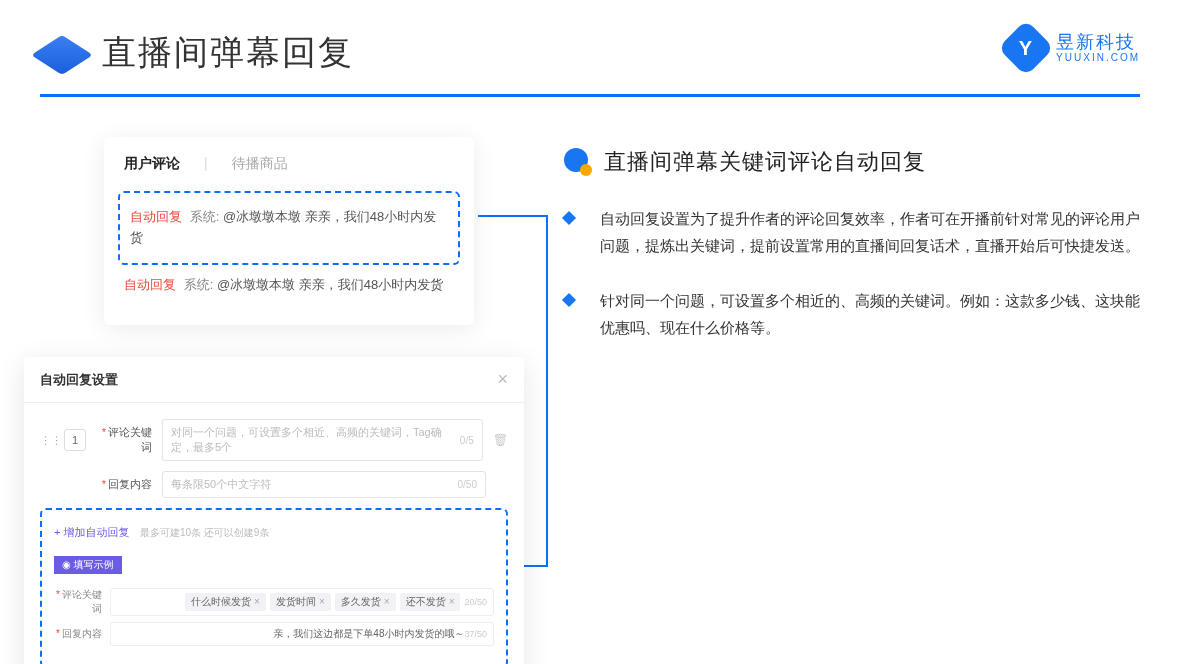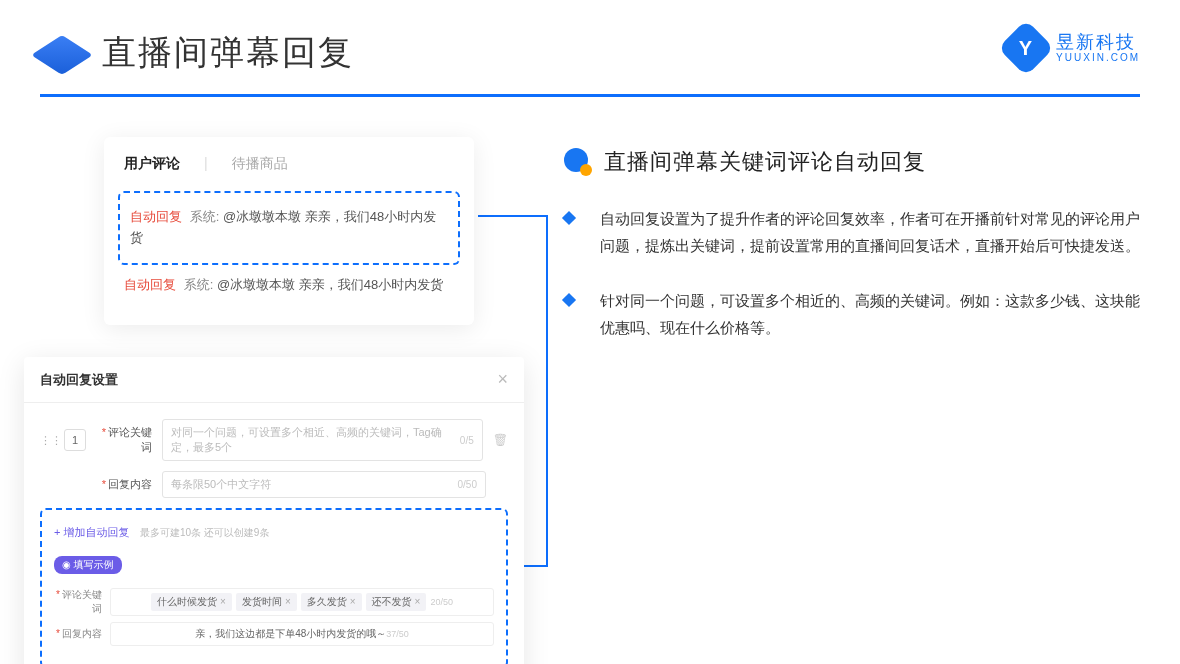--- a/index.html
+++ b/index.html
@@ -34,26 +34,26 @@
 .idx{width:14px;color:#aaa;text-align:center}
 .num{width:22px;height:22px;border:1px solid #ddd;border-radius:3px;display:flex;align-items:center;justify-content:center;color:#666;font-size:11px}
 .req{color:#e74c3c;margin-right:2px}
 .fld-label{color:#555;width:56px;text-align:right;font-size:11px}
 .fld-input{flex:1;border:1px solid #e3e3e3;border-radius:3px;padding:5px 8px;font-size:11px;color:#bbb;display:flex;justify-content:space-between;align-items:center;background:#fff}
 .fld-input .cnt{color:#ccc;font-size:10px}
 .del{color:#ccc;font-size:12px}
 .example-wrap{border:2px dashed #0d6efd;border-radius:6px;padding:12px 12px 14px 12px;margin-top:8px}
 .add-link{color:#6b5ce7;font-size:11px;margin-bottom:8px;display:inline-block}
 .hint{color:#bbb;font-size:10px;margin-left:6px}
-.badge-ex{background:#6b5ce7;color:#fff;font-size:10px;padding:2px 8px;border-radius:8px;display:inline-block;margin-bottom:8px}
+.badge-ex{background:#6b5ce7;color:#fff;font-size:10px;padding:2px 8px;border-radius:0;display:inline-block;margin-bottom:8px}
 .tag-chip{display:inline-block;background:#f2f2f6;color:#666;font-size:10px;padding:2px 6px;border-radius:2px;margin-right:4px}
 .tag-chip:after{content:"×";margin-left:3px;color:#aaa}
 .ex-row{display:flex;align-items:center;gap:8px;margin:6px 0;font-size:10px}
 .ex-label{color:#888;width:48px;text-align:right}
-.ex-box{flex:1;border:1px solid #eee;border-radius:3px;padding:4px 6px;display:flex;justify-content:center;align-items:center;min-height:22px}
+.ex-box{flex:1;border:1px solid #eee;border-radius:3px;padding:4px 6px;display:flex;justify-content:flex-end;align-items:center;min-height:22px}
 .ex-box .cnt{color:#ccc;font-size:9px}
 .connector{position:absolute;border:1px solid #0d6efd;pointer-events:none}
 .conn1{top:78px;left:454px;width:70px;height:0;border-top:2px solid #0d6efd;border-left:none;border-right:none;border-bottom:none}
 .conn2{top:78px;left:522px;width:0;height:350px;border-left:2px solid #0d6efd;border-top:none;border-right:none;border-bottom:none}
 .conn3{top:428px;left:460px;width:64px;height:0;border-top:2px solid #0d6efd;border-left:none;border-right:none;border-bottom:none}
 .right{flex:1;padding-top:10px}
 .section-head{display:flex;align-items:center;gap:12px;margin-bottom:28px}
 .bubble{width:28px;height:28px;position:relative}
 .bubble-main{width:24px;height:24px;background:#1876f2;border-radius:50%;position:absolute;top:0;left:0}
 .bubble-dot{width:12px;height:12px;background:#ffa500;border-radius:50%;position:absolute;bottom:0;right:0}

